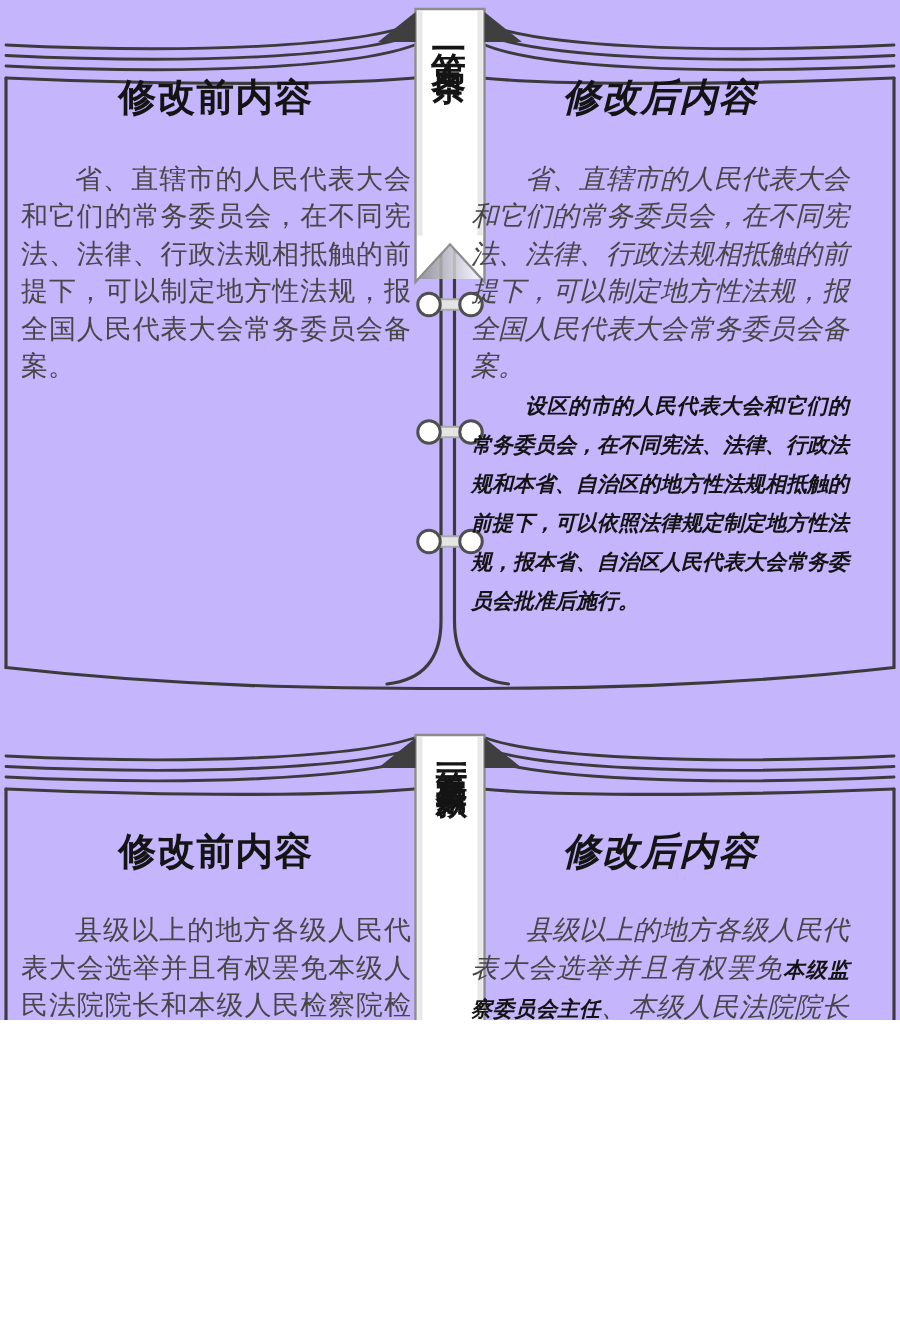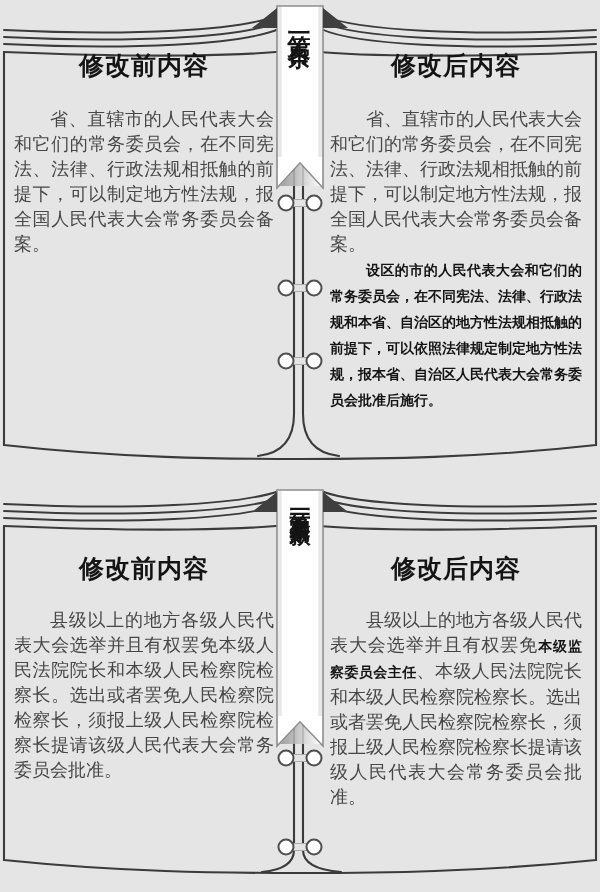--- a/index.html
+++ b/index.html
@@ -6,21 +6,21 @@
     --outline:#3b3b3b;
     --body-text:#474747;
     --emphasis-text:#141414;
     --ribbon-border:#8d8d8d;
     --ring-stroke:#4f4f4f;
     --ring-bar:#e4e4e4;
     --fold:#3f3f3f;
   }
   html,body{margin:0;padding:0;background:#ffffff;}
   .canvas{
-    position:relative;width:600px;height:892px;background:#e5e5e5;overflow:hidden;
+    position:relative;width:600px;height:680px;background:#c4b5fd;overflow:hidden;
     font-family:"Liberation Sans","DejaVu Sans",sans-serif;
   }
   .book{position:absolute;left:0;width:600px;}
   .book-svg{position:absolute;left:0;top:0;}
   .stroke{fill:none;stroke:var(--outline);stroke-width:2.1;stroke-linecap:round;}
   .stroke-thin{fill:none;stroke:var(--outline);stroke-width:1.9;stroke-linecap:round;}
   .ribbon-shape{fill:#ffffff;stroke:var(--ribbon-border);stroke-width:1.6;}
   .ribbon-edge{fill:#e2e2e2;opacity:.8;}
   .fold{fill:var(--fold);}
   .ring-bar{fill:var(--ring-bar);stroke:#ababab;stroke-width:1.2;}
@@ -39,21 +39,21 @@
     position:absolute;left:277px;width:46px;display:flex;justify-content:center;
   }
   .ribbon-label{
     writing-mode:vertical-rl;text-orientation:upright;
     font-weight:bold;color:var(--emphasis-text);white-space:nowrap;
   }
   .ribbon-label.big{font-size:23px;letter-spacing:4px;}
   .ribbon-label.small{font-size:21px;letter-spacing:1.5px;}
   
   .b-left{left:14px;width:260px;}
-  .b-right{left:330px;width:252px;}
+  .b-right{left:314px;width:252px;font-style:italic;}
 </style>
 </head>
 <body>
 
 <div class="canvas">
 
   <div class="book" style="top:0;height:470px;">
     <svg class="book-svg" width="600" height="470" viewBox="0 0 600 470">
       <defs>
         <linearGradient id="notchShade1" x1="0" y1="0" x2="1" y2="0">

